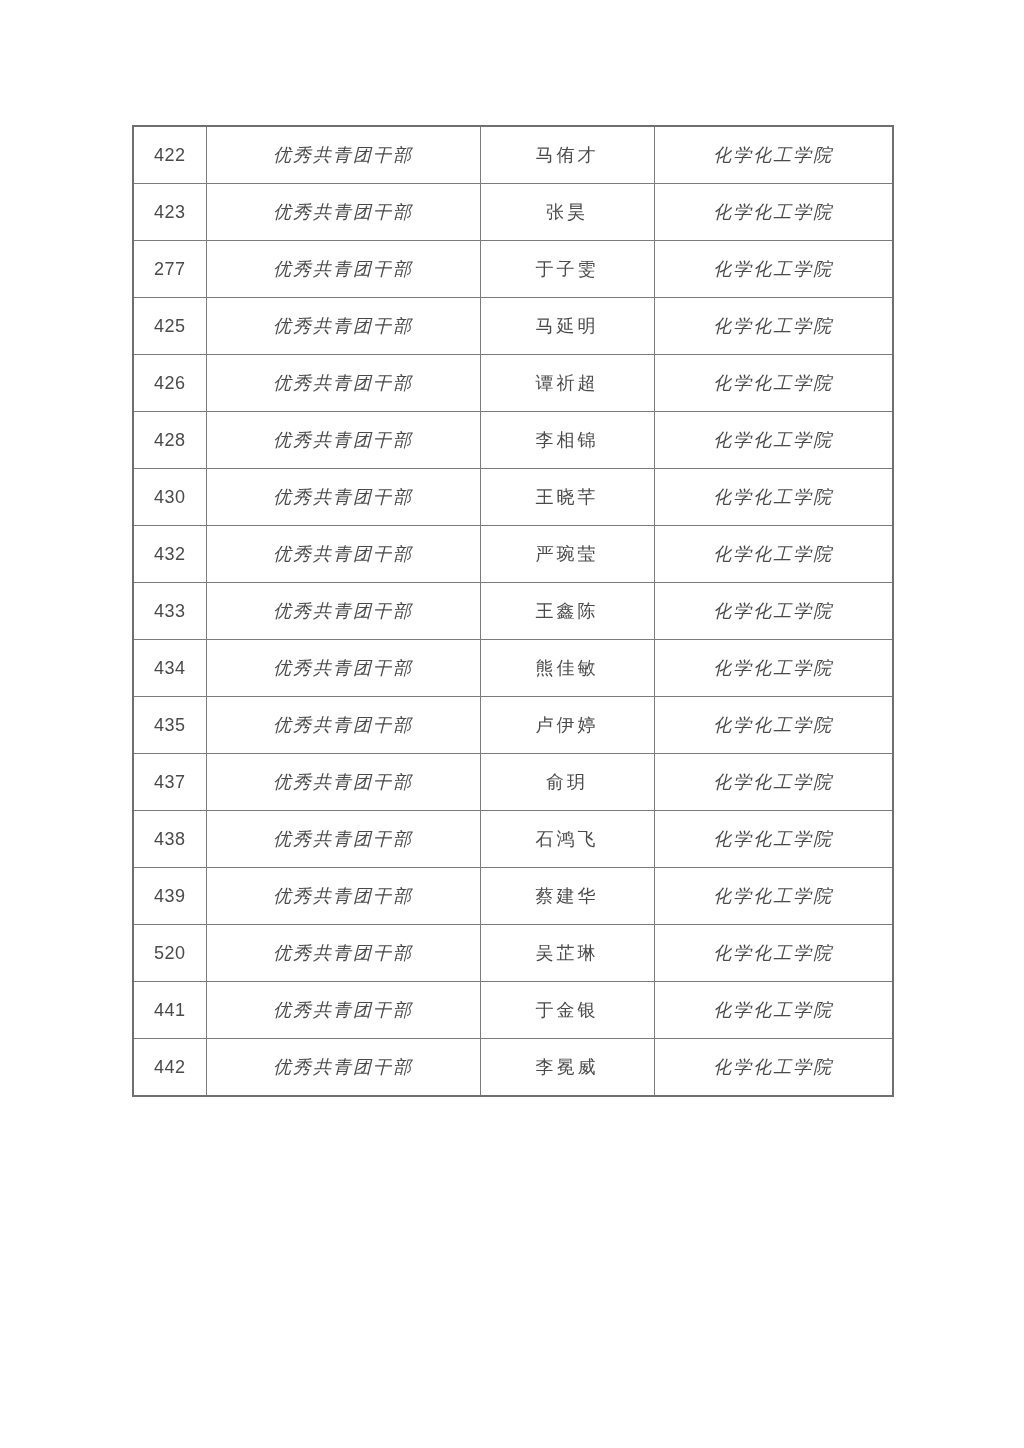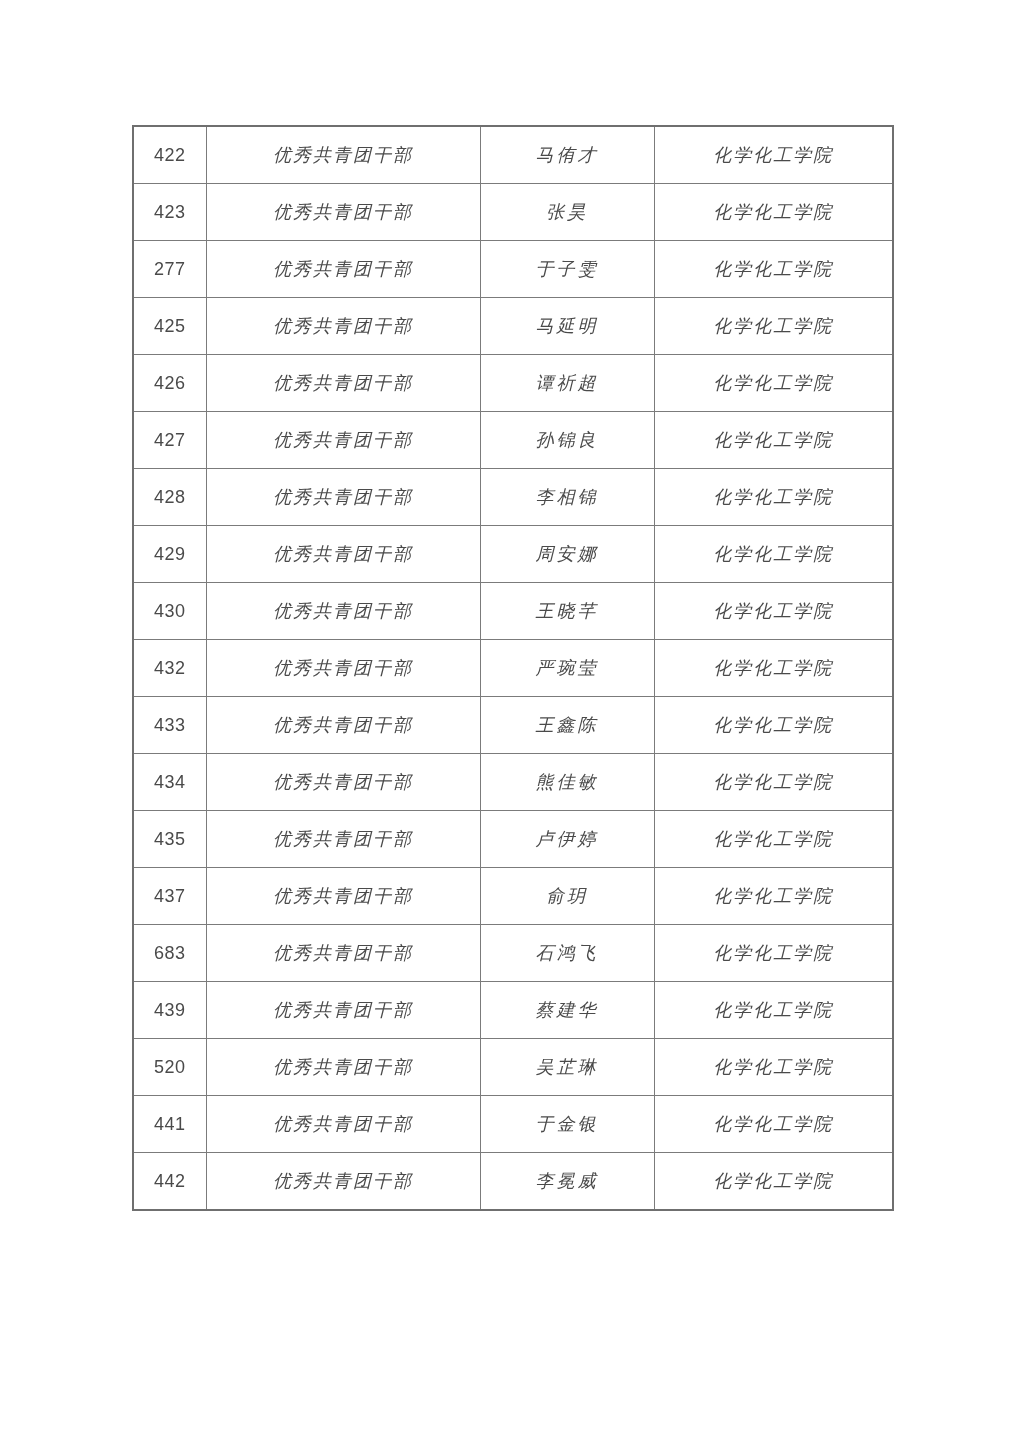--- a/index.html
+++ b/index.html
@@ -40,21 +40,20 @@
     font-size: 19px;
     color: #565656;
     letter-spacing: 0.5px;
   }
   td.cell-award, td.cell-college {
     letter-spacing: 2px;
     font-style: italic;
   }
   td.cell-name {
     letter-spacing: 3px;
-    font-style: italic;
   }
 </style>
 </head>
 <body>
 
 <div class="page">
   <table class="award-table">
     <colgroup>
       <col style="width:73px">
       <col style="width:274px">
@@ -90,40 +89,28 @@
     <td class="cell-college">化学化工学院</td>
   </tr>
 
   <tr>
     <td class="cell-no">426</td>
     <td class="cell-award">优秀共青团干部</td>
     <td class="cell-name">谭祈超</td>
     <td class="cell-college">化学化工学院</td>
   </tr>
 
-  <tr>
-    <td class="cell-no">427</td>
-    <td class="cell-award">优秀共青团干部</td>
-    <td class="cell-name">孙锦良</td>
-    <td class="cell-college">化学化工学院</td>
-  </tr>
 
   <tr>
     <td class="cell-no">428</td>
     <td class="cell-award">优秀共青团干部</td>
     <td class="cell-name">李相锦</td>
     <td class="cell-college">化学化工学院</td>
   </tr>
 
-  <tr>
-    <td class="cell-no">429</td>
-    <td class="cell-award">优秀共青团干部</td>
-    <td class="cell-name">周安娜</td>
-    <td class="cell-college">化学化工学院</td>
-  </tr>
 
   <tr>
     <td class="cell-no">430</td>
     <td class="cell-award">优秀共青团干部</td>
     <td class="cell-name">王晓芊</td>
     <td class="cell-college">化学化工学院</td>
   </tr>
 
 
   <tr>
@@ -156,21 +143,21 @@
 
 
   <tr>
     <td class="cell-no">437</td>
     <td class="cell-award">优秀共青团干部</td>
     <td class="cell-name">俞玥</td>
     <td class="cell-college">化学化工学院</td>
   </tr>
 
   <tr>
-    <td class="cell-no">683</td>
+    <td class="cell-no">438</td>
     <td class="cell-award">优秀共青团干部</td>
     <td class="cell-name">石鸿飞</td>
     <td class="cell-college">化学化工学院</td>
   </tr>
 
   <tr>
     <td class="cell-no">439</td>
     <td class="cell-award">优秀共青团干部</td>
     <td class="cell-name">蔡建华</td>
     <td class="cell-college">化学化工学院</td>

